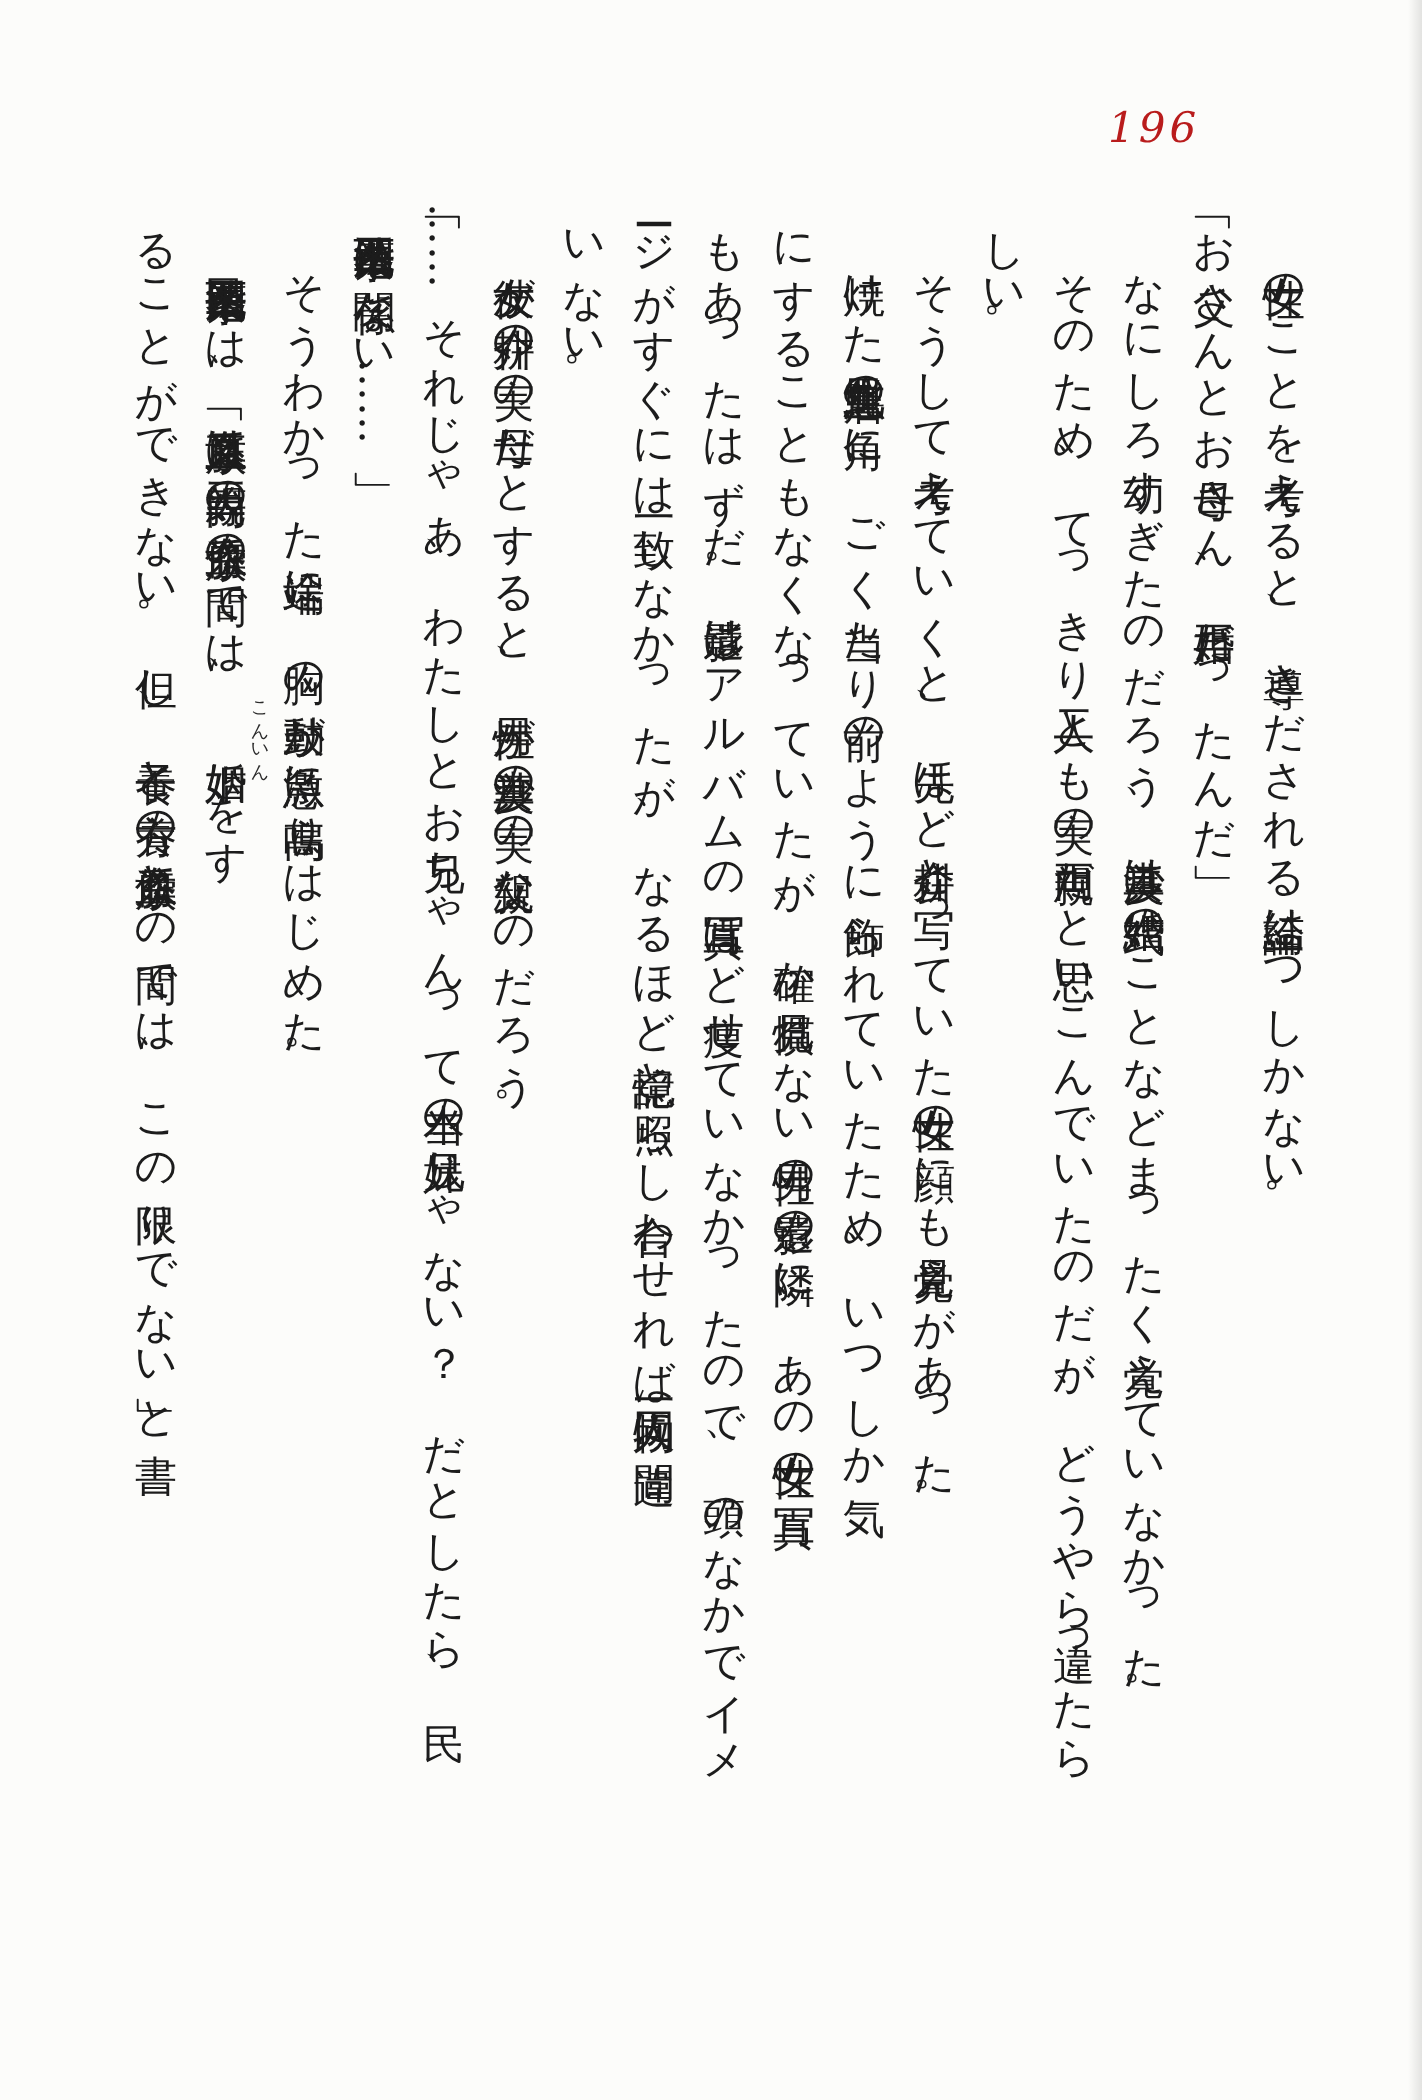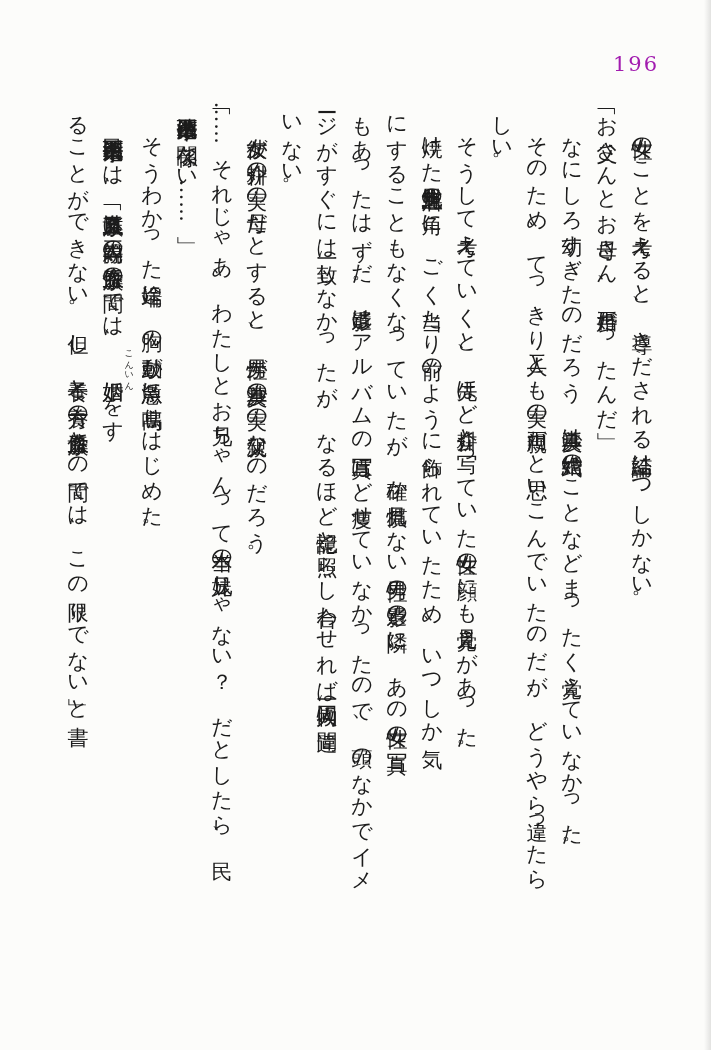--- a/index.html
+++ b/index.html
@@ -10,23 +10,24 @@
     width: 711px;
     height: 1050px;
     position: relative;
     background: #fcfcfa;
     overflow: hidden;
     font-family: "DejaVu Serif", "Liberation Serif", serif;
   }
   .page-number {
     position: absolute;
     top: 52px;
-    left: 613px;
+    left: 554px;
     font-size: 21px;
-    color: #a21caf;
+    font-style: italic;
+    color: #b91c1c;
     letter-spacing: 2px;
   }
   .text-block {
     position: absolute;
     top: 101px;
     right: 52px;
     width: 604px;
     height: 848px;
     writing-mode: vertical-rl;
     -webkit-writing-mode: vertical-rl;

